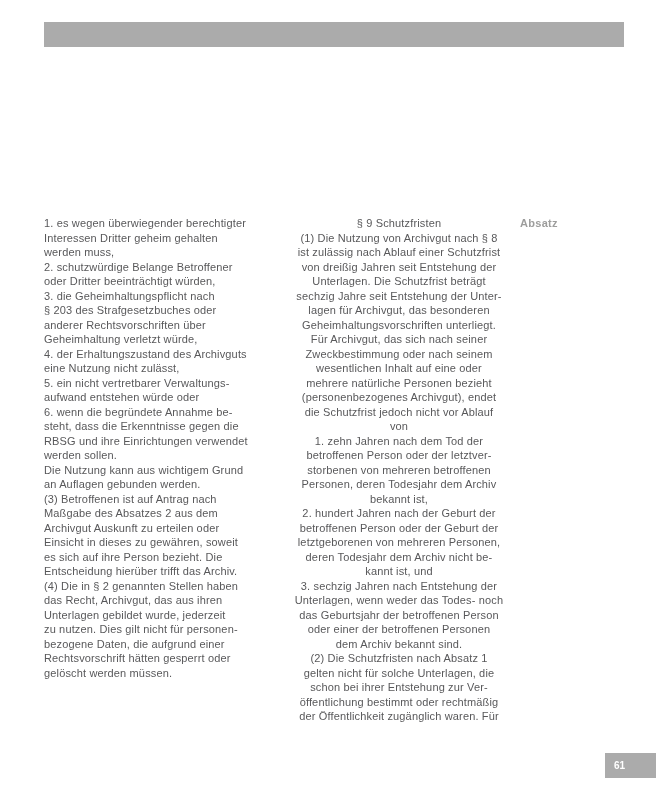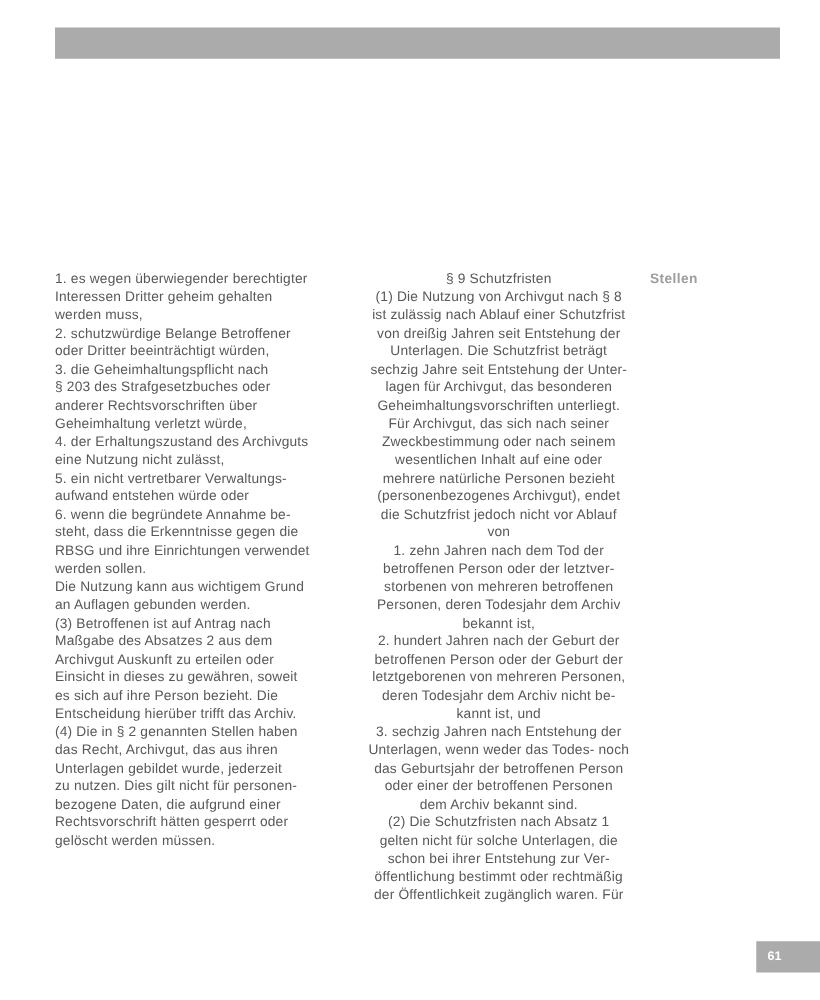--- a/index.html
+++ b/index.html
@@ -131,19 +131,19 @@
 Unterlagen, wenn weder das Todes- noch
 das Geburtsjahr der betroffenen Person
 oder einer der betroffenen Personen
 dem Archiv bekannt sind.
 (2) Die Schutzfristen nach Absatz 1
 gelten nicht für solche Unterlagen, die
 schon bei ihrer Entstehung zur Ver-
 öffentlichung bestimmt oder rechtmäßig
 der Öffentlichkeit zugänglich waren. Für</div>
 
-  <div class="margin-label">Stellen</div>
+  <div class="margin-label">Absatz</div>
 
   <div class="page-number-badge">
     <span>61</span>
   </div>
 
 </div>
 
 </body></html>

